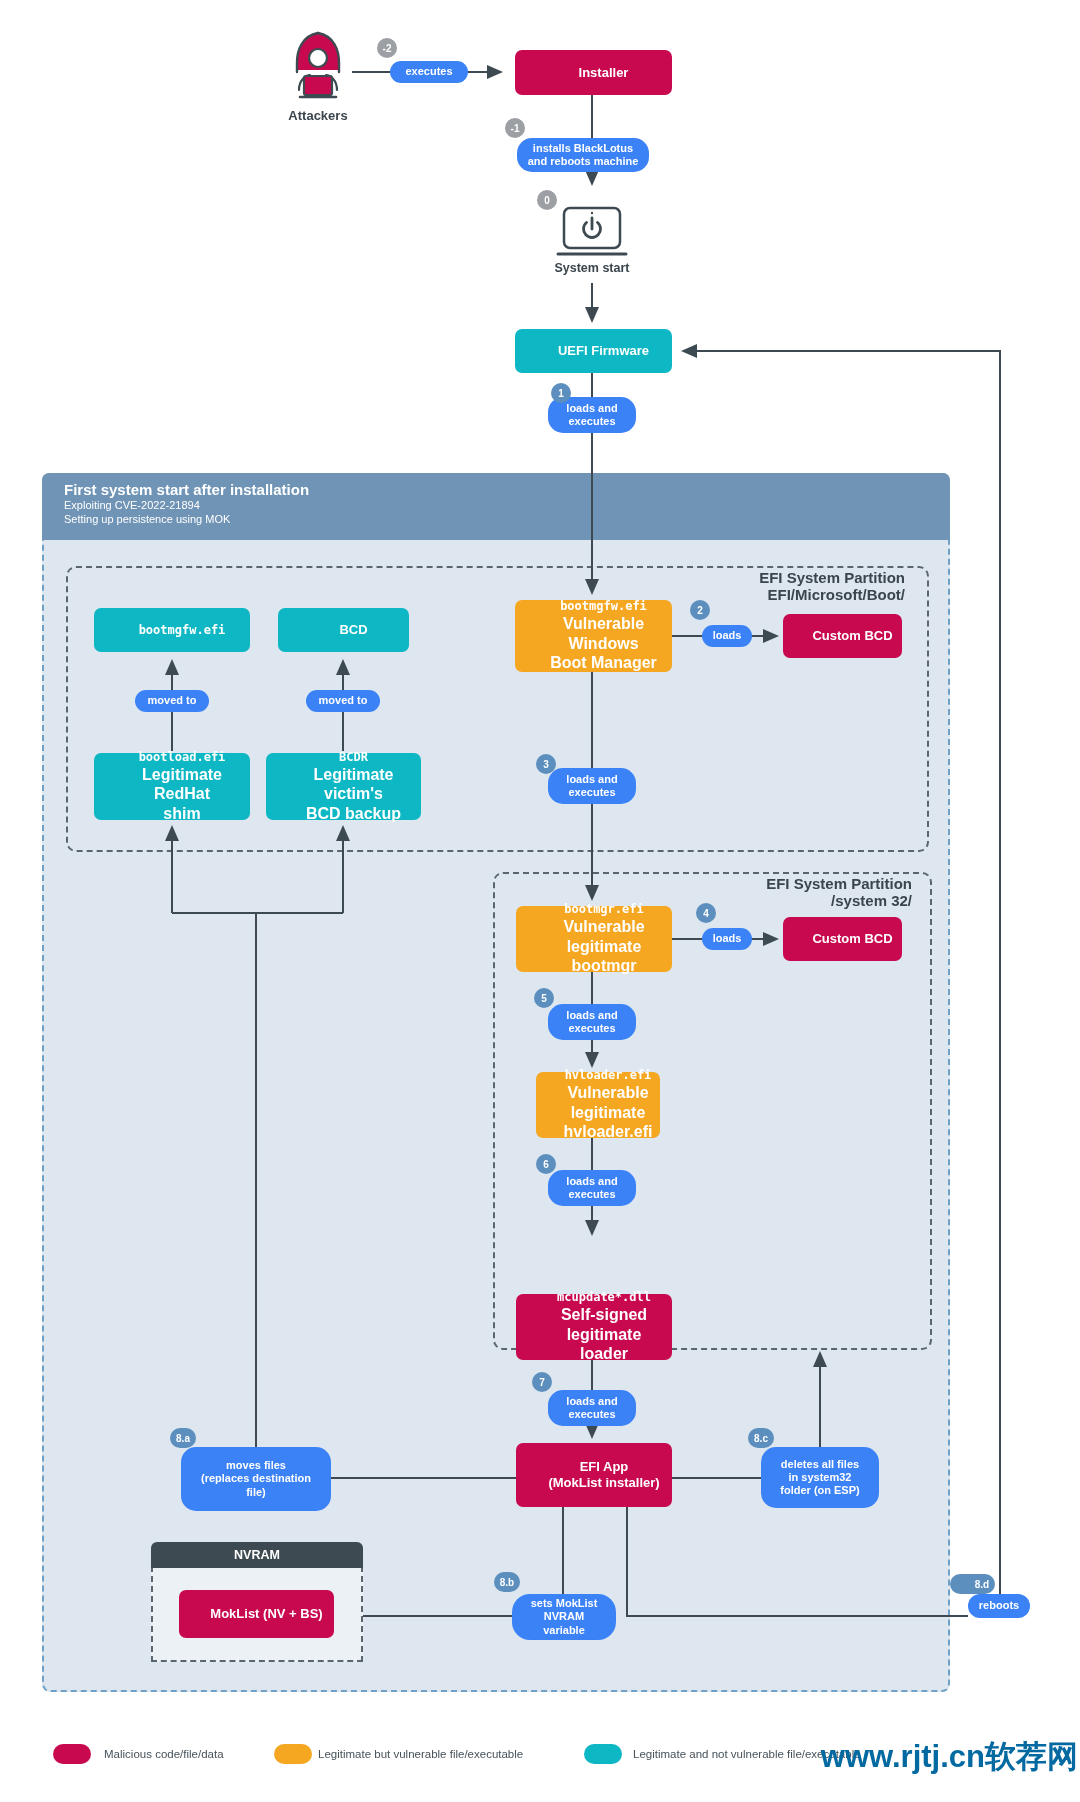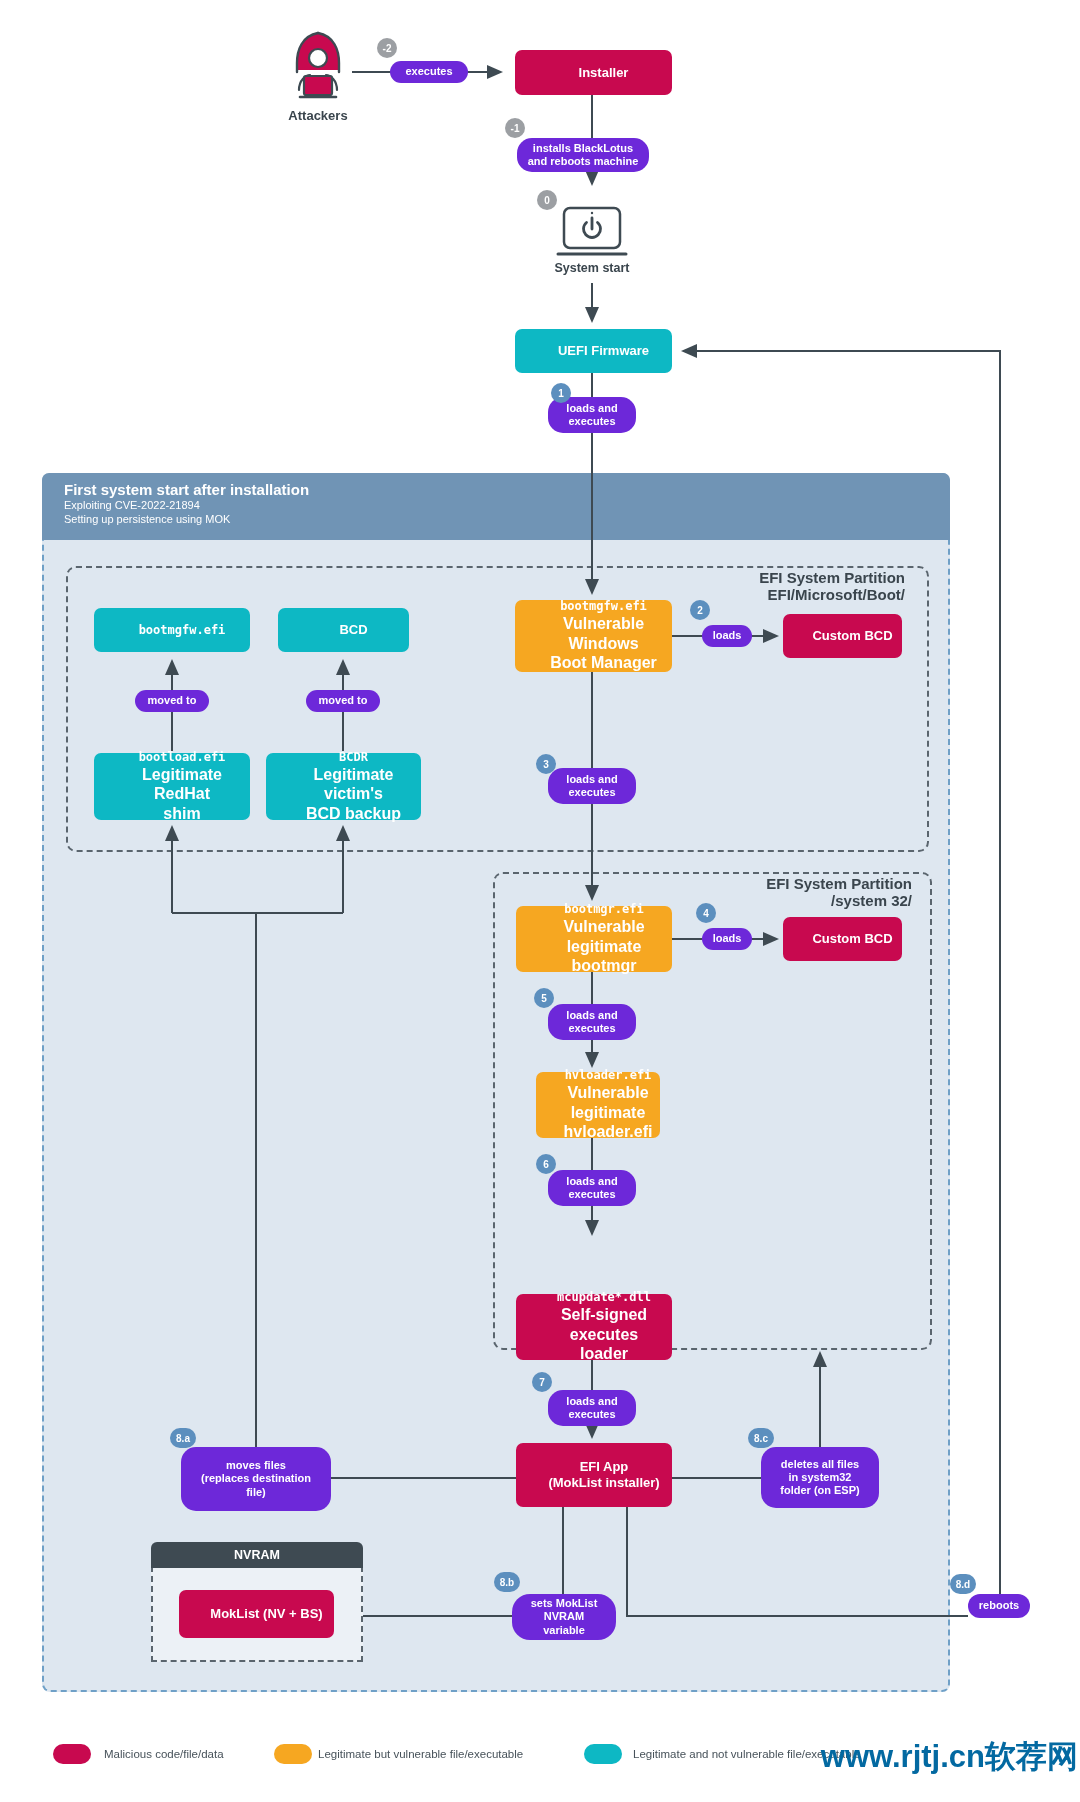--- a/index.html
+++ b/index.html
@@ -3,21 +3,21 @@
 <meta charset="utf-8">
 <style>
   html,body{margin:0;padding:0;background:#fff;font-family:"Liberation Sans",sans-serif;}
   .canvas{position:relative;width:1080px;height:1802px;background:#fff;overflow:hidden;}
   .abs{position:absolute;}
   .node{position:absolute;border-radius:7px;color:#fff;display:flex;flex-direction:column;align-items:center;justify-content:center;text-align:center;font-weight:bold;line-height:1.22;box-sizing:border-box;padding-left:20px;}
   .teal{background:#0DB8C4;} .orange{background:#F6A721;} .red{background:#C8094F;}
   .file{font-family:"DejaVu Sans Mono",monospace;font-size:12px;font-weight:bold;}
   .desc{font-size:16px;white-space:pre-line;font-weight:bold;}
   .label13{font-size:13px;white-space:pre-line;}
-  .pill{position:absolute;background:#6d28d9;color:#fff;border-radius:15px;display:flex;align-items:center;justify-content:center;text-align:center;font-size:11px;font-weight:bold;line-height:1.2;white-space:pre-line;padding:2px 8px;box-sizing:border-box;z-index:6;}
+  .pill{position:absolute;background:#3b82f6;color:#fff;border-radius:15px;display:flex;align-items:center;justify-content:center;text-align:center;font-size:11px;font-weight:bold;line-height:1.2;white-space:pre-line;padding:2px 8px;box-sizing:border-box;z-index:6;}
   .badge{position:absolute;width:20px;height:20px;border-radius:50%;background:#5C8FBE;color:#fff;font-size:10px;font-weight:bold;display:flex;align-items:center;justify-content:center;z-index:7;}
   .badge.gray{background:#9C9FA3;}
   .badge.wide{width:26px;border-radius:10px;}
   .dashbox{position:absolute;border:2px dashed #5A656E;border-radius:10px;z-index:2;}
   .dashtitle{position:absolute;text-align:right;font-size:15px;font-weight:bold;color:#3A454D;line-height:1.12;white-space:pre-line;z-index:3;}
   .panel-body{position:absolute;left:42px;top:473px;width:908px;height:1219px;background:#DEE7F0;border:2px dashed #6FA0C7;border-radius:8px;box-sizing:border-box;z-index:1;}
   .panel-header{position:absolute;left:42px;top:473px;width:908px;height:67px;background:#7094B5;border-radius:7px 7px 0 0;color:#fff;box-sizing:border-box;padding:8px 0 0 22px;z-index:2;}
   .panel-header .t{font-size:15px;font-weight:bold;}
   .panel-header .s{font-size:11px;line-height:1.3;}
   .wires{position:absolute;left:0;top:0;z-index:4;pointer-events:none;}
@@ -166,21 +166,21 @@
     <span class="file">hvloader.efi</span>
     <span class="desc">Vulnerable legitimate
 hvloader.efi</span>
   </div>
   <div class="badge" style="left:536px;top:1154px;">6</div>
   <div class="pill" style="left:548px;top:1170px;width:88px;height:36px;">loads and
 executes</div>
 
   <div class="node red nodez" style="left:516px;top:1264px;width:156px;height:66px;margin-top:30px;">
     <span class="file">mcupdate*.dll</span>
-    <span class="desc">Self-signed executes
+    <span class="desc">Self-signed legitimate
 loader</span>
   </div>
 
   <div class="badge" style="left:532px;top:1372px;">7</div>
   <div class="pill" style="left:548px;top:1390px;width:88px;height:36px;">loads and
 executes</div>
 
   <div class="node red nodez label13" style="left:516px;top:1443px;width:156px;height:64px;">EFI App
 (MokList installer)</div>
 
@@ -196,21 +196,21 @@
 
   <div class="nvram-area"></div>
   <div class="nvram-bar">NVRAM</div>
   <div class="node red nodez label13" style="left:179px;top:1590px;width:155px;height:48px;">MokList (NV + BS)</div>
 
   <div class="badge wide" style="left:494px;top:1572px;">8.b</div>
   <div class="pill" style="left:512px;top:1594px;width:104px;height:46px;border-radius:18px;">sets MokList
 NVRAM
 variable</div>
 
-  <div class="badge wide" style="left:950px;top:1574px;">8.d</div>
+  <div class="badge wide" style="left:950px;top:1574px;padding-left:19px;">8.d</div>
   <div class="pill" style="left:968px;top:1594px;width:62px;height:24px;">reboots</div>
 
   <div class="legend-sw" style="left: 53px; top: 1744px; background-color: rgb(200, 9, 79);"></div>
   <div class="legend-lb" style="left:104px;top:1744px;">Malicious code/file/data</div>
   <div class="legend-sw" style="left: 274px; top: 1744px; background-color: rgb(246, 167, 33);"></div>
   <div class="legend-lb" style="left:318px;top:1744px;">Legitimate but vulnerable file/executable</div>
   <div class="legend-sw" style="left: 584px; top: 1744px; background-color: rgb(13, 184, 196);"></div>
   <div class="legend-lb" style="left:633px;top:1744px;">Legitimate and not vulnerable file/executable</div>
 
   <div class="watermark">www.rjtj.cn软荐网</div>

